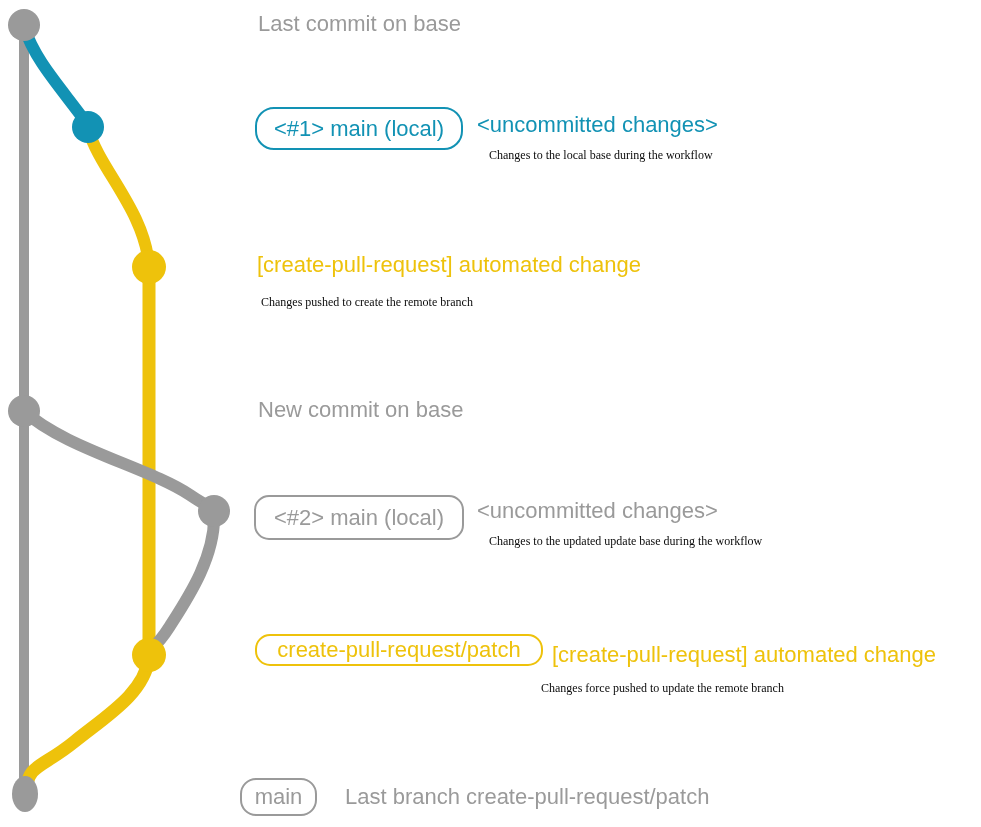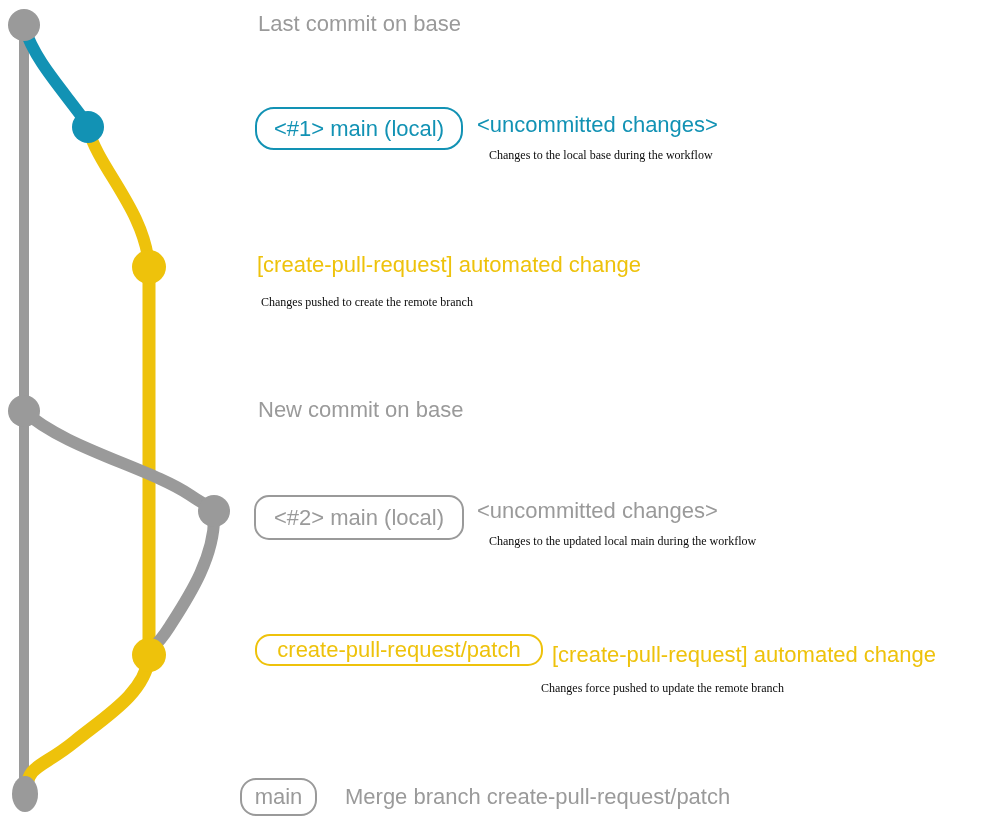--- a/index.html
+++ b/index.html
@@ -94,26 +94,26 @@
 
   <div class="label c-yellow" style="left:257px; top:252px;">[create-pull-request] automated change</div>
   <div class="desc" style="left:261px; top:290px;">Changes pushed to create the remote branch</div>
 
   <div class="label c-gray" style="left:258px; top:397px;">New commit on base</div>
 
   <div class="badge c-gray" style="left:254px; top:489px; width:210px; height:45px;margin-top:6px;">
     <span>&lt;#2&gt; main (local)</span>
   </div>
   <div class="label c-gray" style="left:477px; top:498px;">&lt;uncommitted changes&gt;</div>
-  <div class="desc" style="left:489px; top:529px;">Changes to the updated local main during the workflow</div>
+  <div class="desc" style="left:489px; top:529px;">Changes to the updated update base during the workflow</div>
 
   <div class="badge c-yellow" style="left:255px; top:634px; width:288px; height:32px;">
     <span>create-pull-request/patch</span>
   </div>
   <div class="label c-yellow" style="left:552px; top:642px;">[create-pull-request] automated change</div>
   <div class="desc" style="left:541px; top:676px;">Changes force pushed to update the remote branch</div>
 
   <div class="badge c-gray" style="left:240px; top:778px; width:77px; height:38px; border-radius:16px;">
     <span>main</span>
   </div>
-  <div class="label c-gray" style="left:345px; top:784px;">Merge branch create-pull-request/patch</div>
+  <div class="label c-gray" style="left:345px; top:784px;">Last branch create-pull-request/patch</div>
 
 </div>
 
 </body></html>

